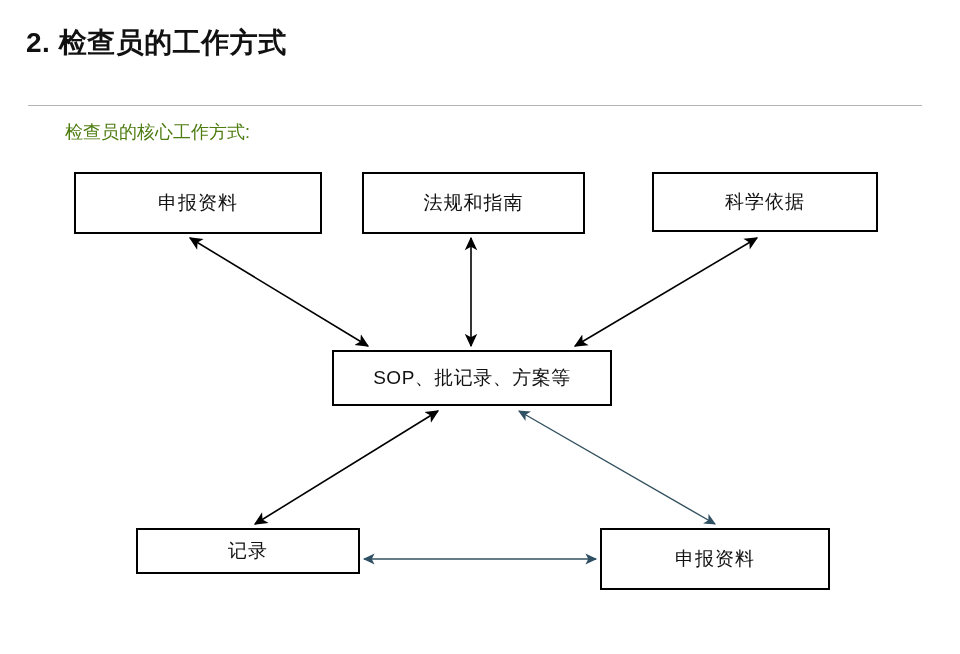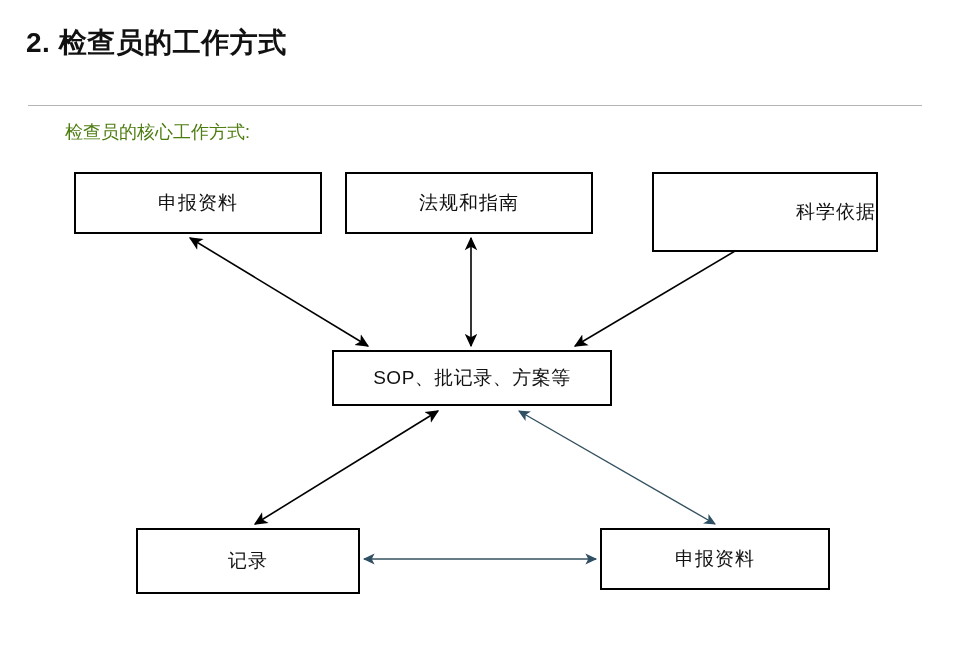--- a/index.html
+++ b/index.html
@@ -78,24 +78,24 @@
     display: flex;
     align-items: center;
     justify-content: center;
     font-size: 19px;
     color: #111111;
     letter-spacing: 1px;
     white-space: nowrap;
   }
 
   .node-apply   { left: 74px;  top: 172px; width: 248px; height: 62px; }
-  .node-reg     { left: 345px; top: 172px; width: 248px; height: 62px; }
-  .node-sci     { left: 652px; top: 172px; width: 226px; height: 80px; justify-content: flex-end; }
+  .node-reg     { left: 362px; top: 172px; width: 223px; height: 62px; }
+  .node-sci     { left: 652px; top: 172px; width: 226px; height: 60px; }
   .node-sop     { left: 332px; top: 350px; width: 280px; height: 56px; }
-  .node-record  { left: 136px; top: 528px; width: 224px; height: 66px; }
+  .node-record  { left: 136px; top: 528px; width: 224px; height: 46px; }
   .node-ops     { left: 600px; top: 528px; width: 230px; height: 62px; }
 
   .node-sop .node-label { letter-spacing: 0.5px; }
 </style>
 </head>
 <body>
 
 <div class="slide">
 
   <div class="slide-title">2. 检查员的工作方式</div>

